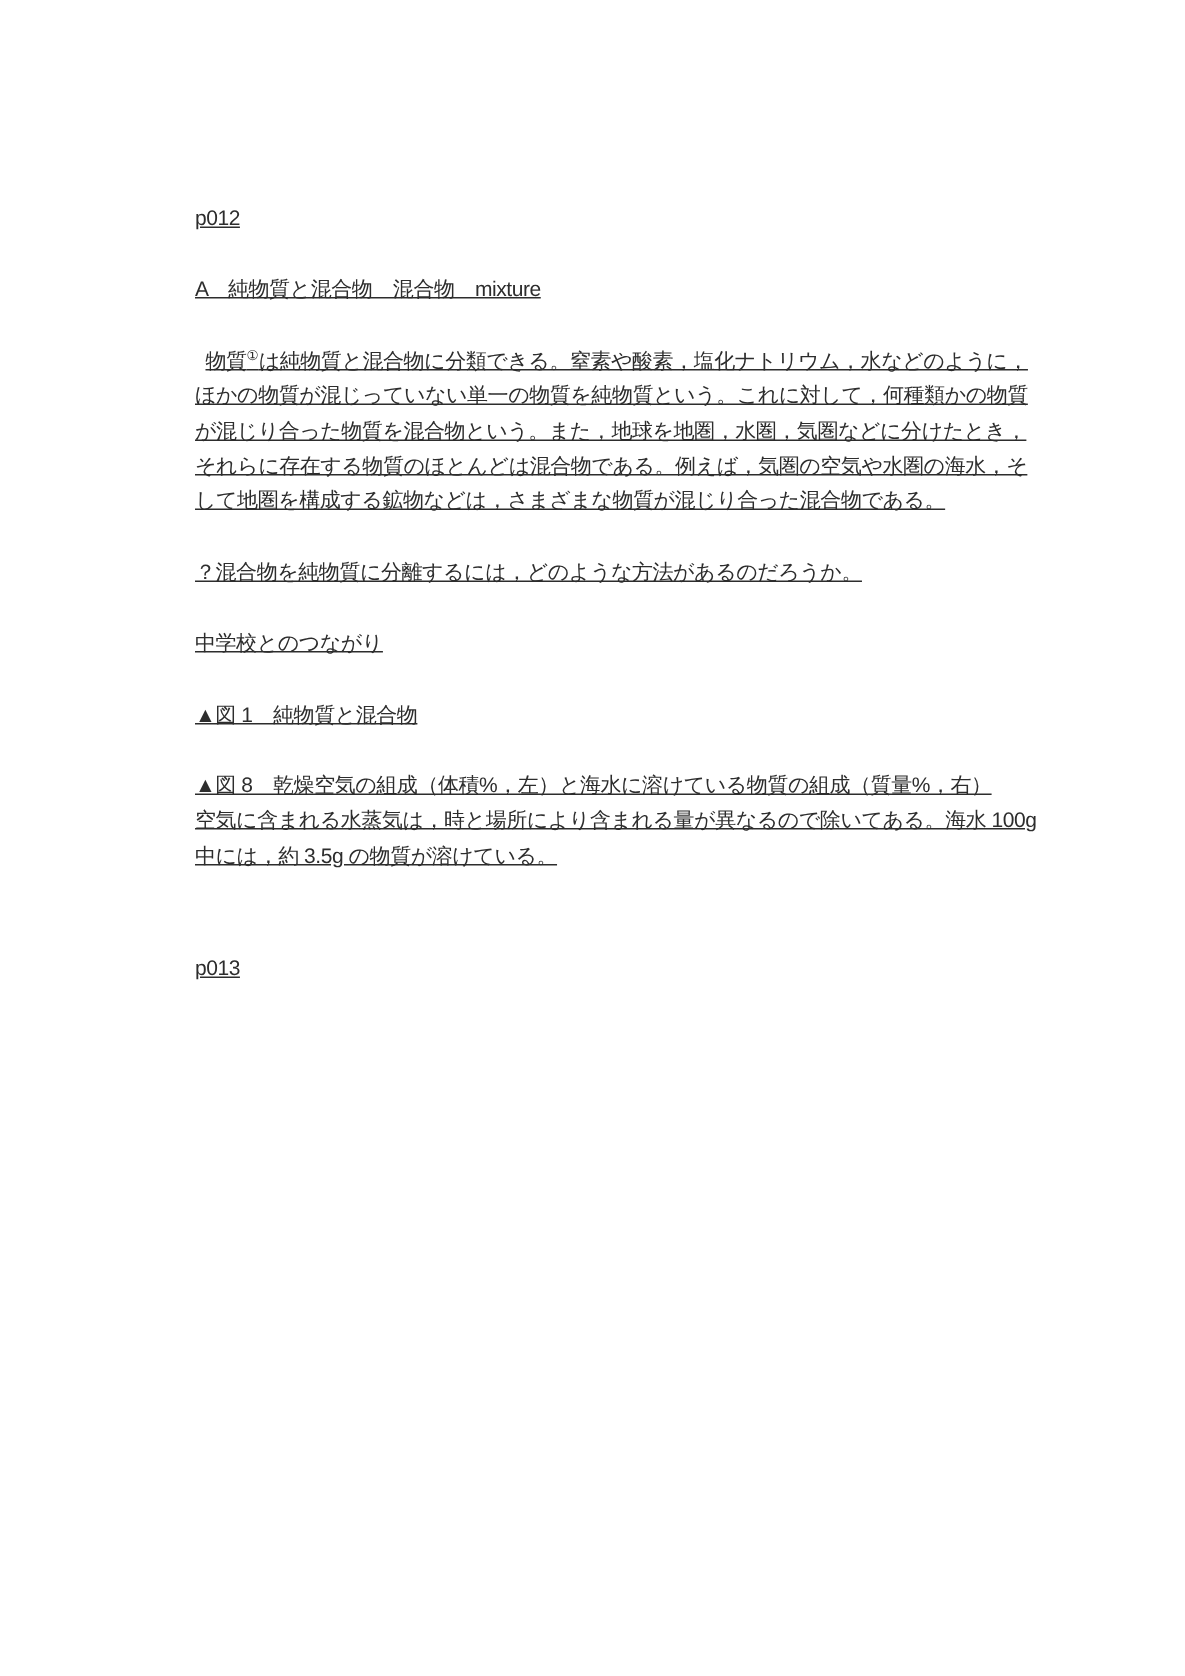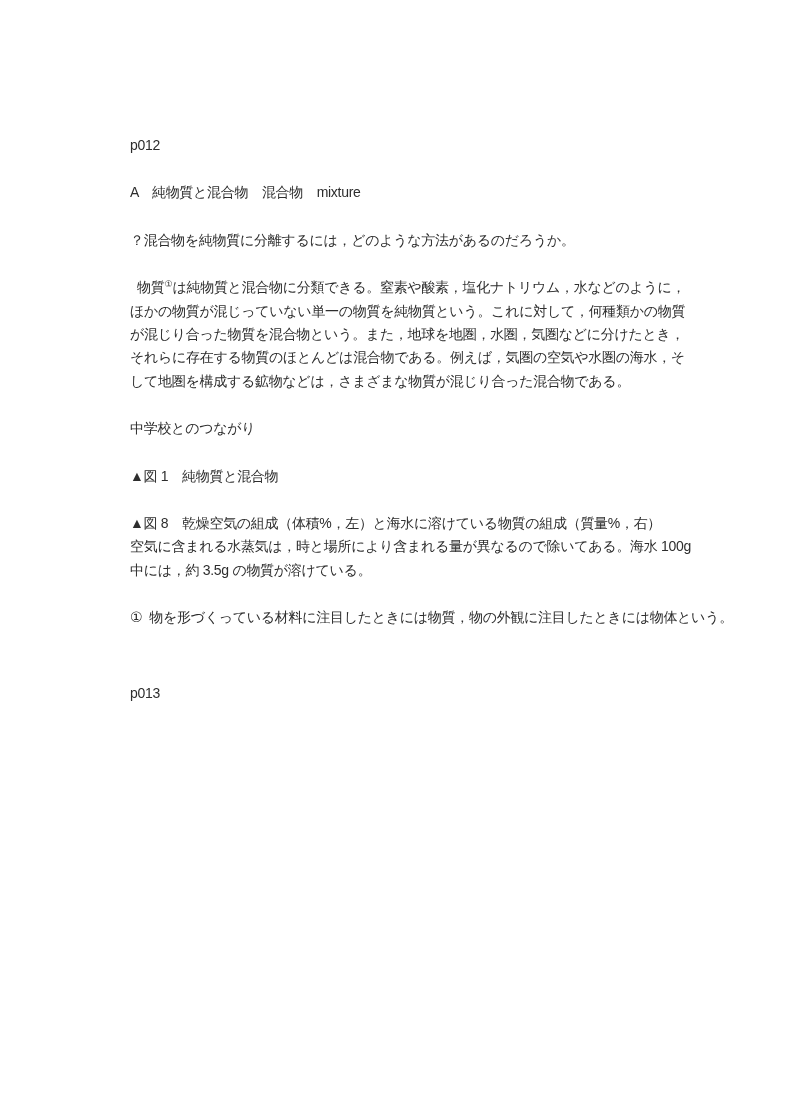--- a/index.html
+++ b/index.html
@@ -12,20 +12,21 @@
     height: 1117px;
     font-family: "Liberation Sans", "DejaVu Sans", sans-serif;
     color: #2d2d2d;
     overflow: hidden;
   }
   .page {
     box-sizing: border-box;
     width: 790px;
     height: 1117px;
     padding: 134px 95px 0 130px;
+    text-decoration: underline;
   }
   .content {
     width: 565px;
   }
   .line, .para {
     margin: 0;
     font-size: 14px;
     font-weight: 400;
     line-height: 23.4px;
     letter-spacing: -0.3px;
@@ -52,41 +53,38 @@
   <div class="content">
 
     <p class="line block first">p012</p>
 
 
     <section class="block">
       <p class="line">A　純物質と混合物　混合物　mixture</p>
     </section>
 
     <section class="block">
-      <p class="para">？混合物を純物質に分離するには，どのような方法があるのだろうか。</p>
+      <p class="para indent"><span>物質</span><sup class="fn-ref">①</sup><span>は純物質と混合物に分類できる。窒素や酸素，塩化ナトリウム，水などのように，ほかの物質が混じっていない単一の物質を純物質という。これに対して，何種類かの物質が混じり合った物質を混合物という。また，地球を地圏，水圏，気圏などに分けたとき，それらに存在する物質のほとんどは混合物である。例えば，気圏の空気や水圏の海水，そして地圏を構成する鉱物などは，さまざまな物質が混じり合った混合物である。</span></p>
     </section>
 
     <section class="block">
-      <p class="para indent"><span>物質</span><sup class="fn-ref">①</sup><span>は純物質と混合物に分類できる。窒素や酸素，塩化ナトリウム，水などのように，ほかの物質が混じっていない単一の物質を純物質という。これに対して，何種類かの物質が混じり合った物質を混合物という。また，地球を地圏，水圏，気圏などに分けたとき，それらに存在する物質のほとんどは混合物である。例えば，気圏の空気や水圏の海水，そして地圏を構成する鉱物などは，さまざまな物質が混じり合った混合物である。</span></p>
+      <p class="para">？混合物を純物質に分離するには，どのような方法があるのだろうか。</p>
     </section>
 
 
     <section class="block">
       <p class="line">中学校とのつながり</p>
     </section>
 
     <section class="block">
       <p class="line">▲図 1　純物質と混合物</p>
     </section>
 
     <section class="block">
       <p class="line">▲図 8　乾燥空気の組成（体積%，左）と海水に溶けている物質の組成（質量%，右）</p>
       <p class="para">空気に含まれる水蒸気は，時と場所により含まれる量が異なるので除いてある。海水 100g 中には，約 3.5g の物質が溶けている。</p>
     </section>
 
-    <section class="block">
-      <p class="para footnote-line"><span class="footnote-marker">①</span><span>物を形づくっている材料に注目したときには物質，物の外観に注目したときには物体という。</span></p>
-    </section>
 
     <p class="line block gap-large">p013</p>
 
   </div>
 </main>
 
 </body></html>

